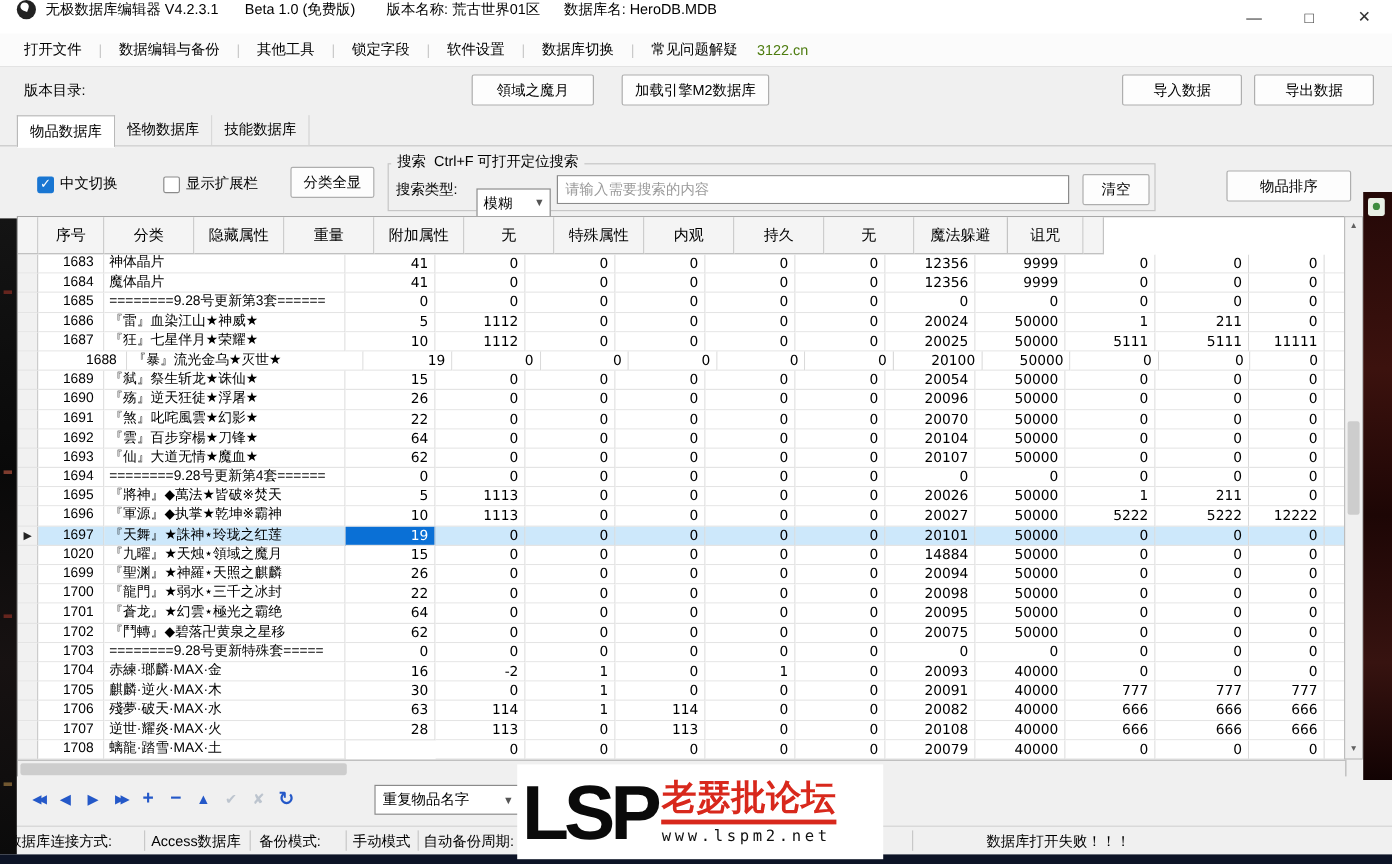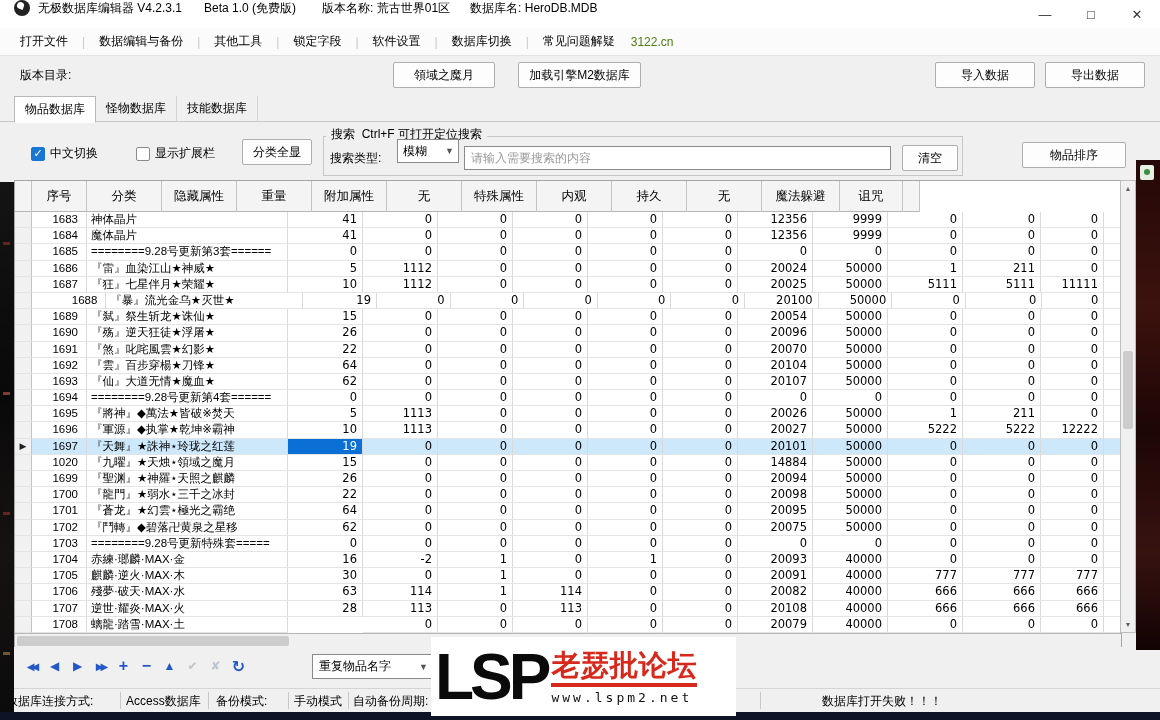--- a/index.html
+++ b/index.html
@@ -44,21 +44,21 @@
   .filterrow{position:absolute;left:0;top:122px;width:1160px;height:58px;}
   .cb{position:absolute;display:flex;align-items:center;gap:5px;}
   .cb .box{width:14px;height:14px;box-sizing:border-box;border:1px solid #8b8b8b;background:#fff;border-radius:2px;
            display:flex;align-items:center;justify-content:center;font-size:11px;color:#fff;}
   .cb .box.on{background:#1976d2;border-color:#1976d2;}
   .cb1{left:31px;top:23px;} .cb2{left:136px;top:23px;}
   .btn-catall{left:242px;top:17px;width:70px;}
   .sgroup{position:absolute;left:323px;top:14px;width:640px;height:40px;border:1px solid #c6c6c6;box-sizing:border-box;}
   .sgtitle{position:absolute;left:2px;top:-11px;background:#f0f0f0;padding:0 5px;white-space:pre;}
   .stlabel{position:absolute;left:6px;top:13px;}
-  .sselect{position:absolute;left:73px;top:2px;width:62px;height:24px;background:#fff;border:1px solid #8a8a8a;
+  .sselect{position:absolute;left:73px;top:20px;width:62px;height:24px;background:#fff;border:1px solid #8a8a8a;
            box-sizing:border-box;display:flex;align-items:center;padding-left:5px;}
   .sselect .chev{margin-left:auto;margin-right:4px;color:#555;font-size:9px;}
   .sinput{position:absolute;left:140px;top:9px;width:427px;height:24px;border:1px solid #8a8a8a;box-sizing:border-box;}
   .sinput input{width:100%;height:100%;border:none;outline:none;box-sizing:border-box;padding:0 6px;font-size:12px;font-family:inherit;}
   .sinput input::placeholder{color:#9a9a9a;}
   .btn-clear{left:578px;top:8px;width:56px;}
   .btn-sort{left:1022px;top:20px;width:104px;}
   
   #grid{position:absolute;left:14px;top:180px;width:1106px;height:467px;background:#fff;
         border:1px solid #a7a7a7;box-sizing:content-box;}

